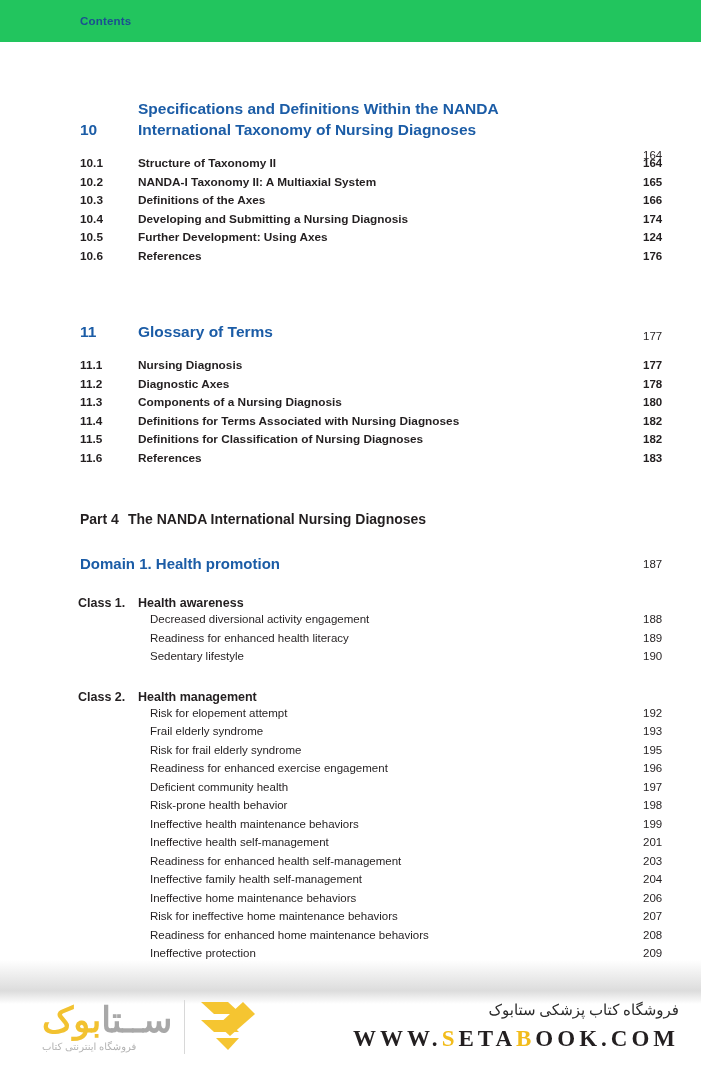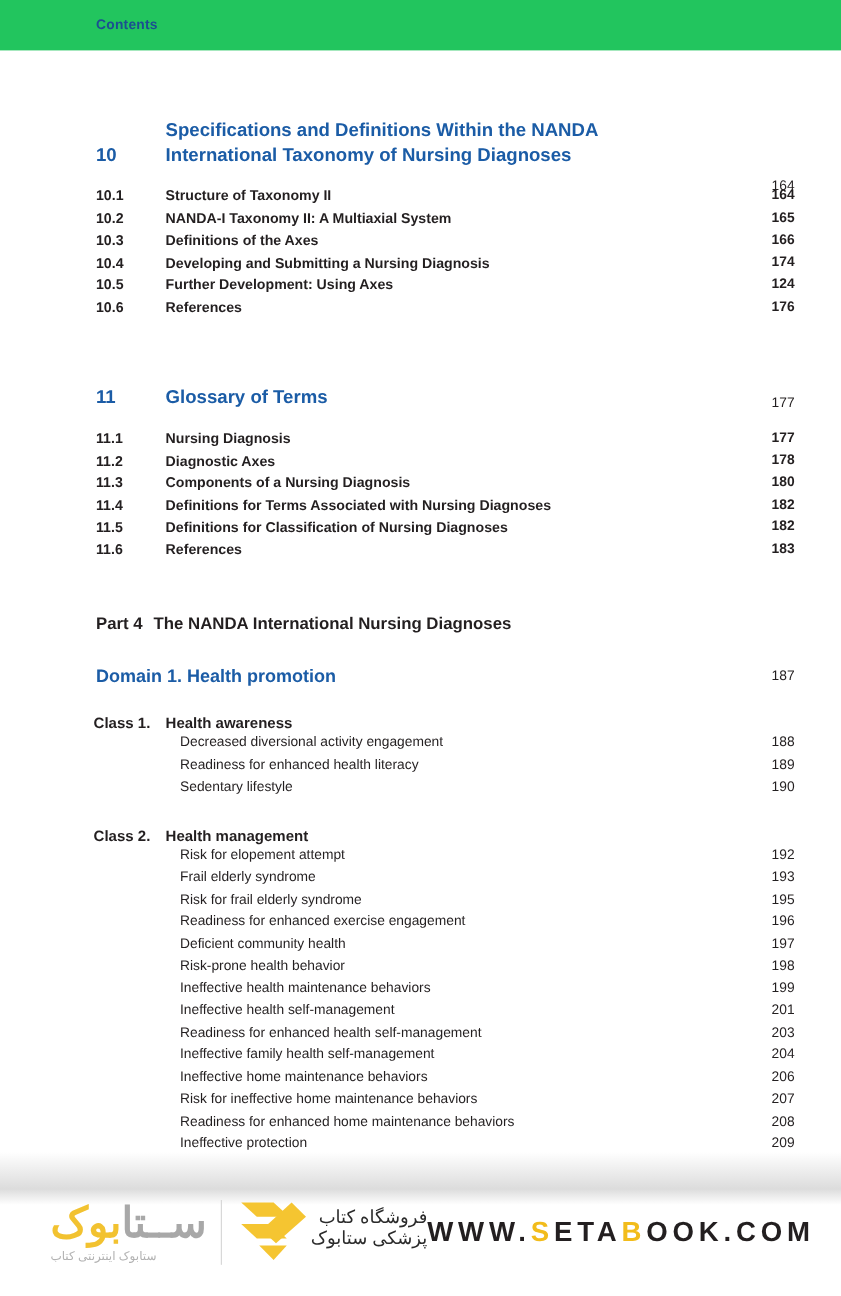--- a/index.html
+++ b/index.html
@@ -233,22 +233,23 @@
     background: #d8d8d8;
     margin: 0 14px 0 12px;
   }
   .logo-chevrons {
     display: block;
   }
 
   
   .site-block {
     display: flex;
-    flex-direction: row;
-    align-items: center;
+    flex-direction: column;
+    align-items: flex-end;
+    font-family: Liberation Serif, serif;
   }
   .site-fa {
     font-size: 15px;
     color: #2b2b2b;
     direction: rtl;
     margin-bottom: 7px;
   }
   .site-url {
     font-size: 23px;
     font-weight: bold;
@@ -442,21 +443,21 @@
 
 <div class="footer">
   <div class="footer-fade"></div>
   <div class="footer-inner">
 
     <div class="logo-lockup">
       <div class="logo-word">
         <div class="logo-main">
           <span>ســتا</span><span class="accent">بوک</span>
         </div>
-        <div class="logo-sub">ستابوک اینترنتی کتاب</div>
+        <div class="logo-sub">فروشگاه اینترنتی کتاب</div>
       </div>
       <div class="logo-divider"></div>
       <svg class="logo-chevrons" width="58" height="58" viewBox="0 0 58 58">
         <polygon points="2,4 29,4 42,16 15,16" fill="#f5c531"></polygon>
         <polygon points="44,4 56,16 31,38 19,27" fill="#f5c531"></polygon>
         <polygon points="2,22 27,22 40,34 15,34" fill="#f5c531"></polygon>
         <polygon points="17,40 40,40 29,52" fill="#f5c531"></polygon>
       </svg>
     </div>
 

